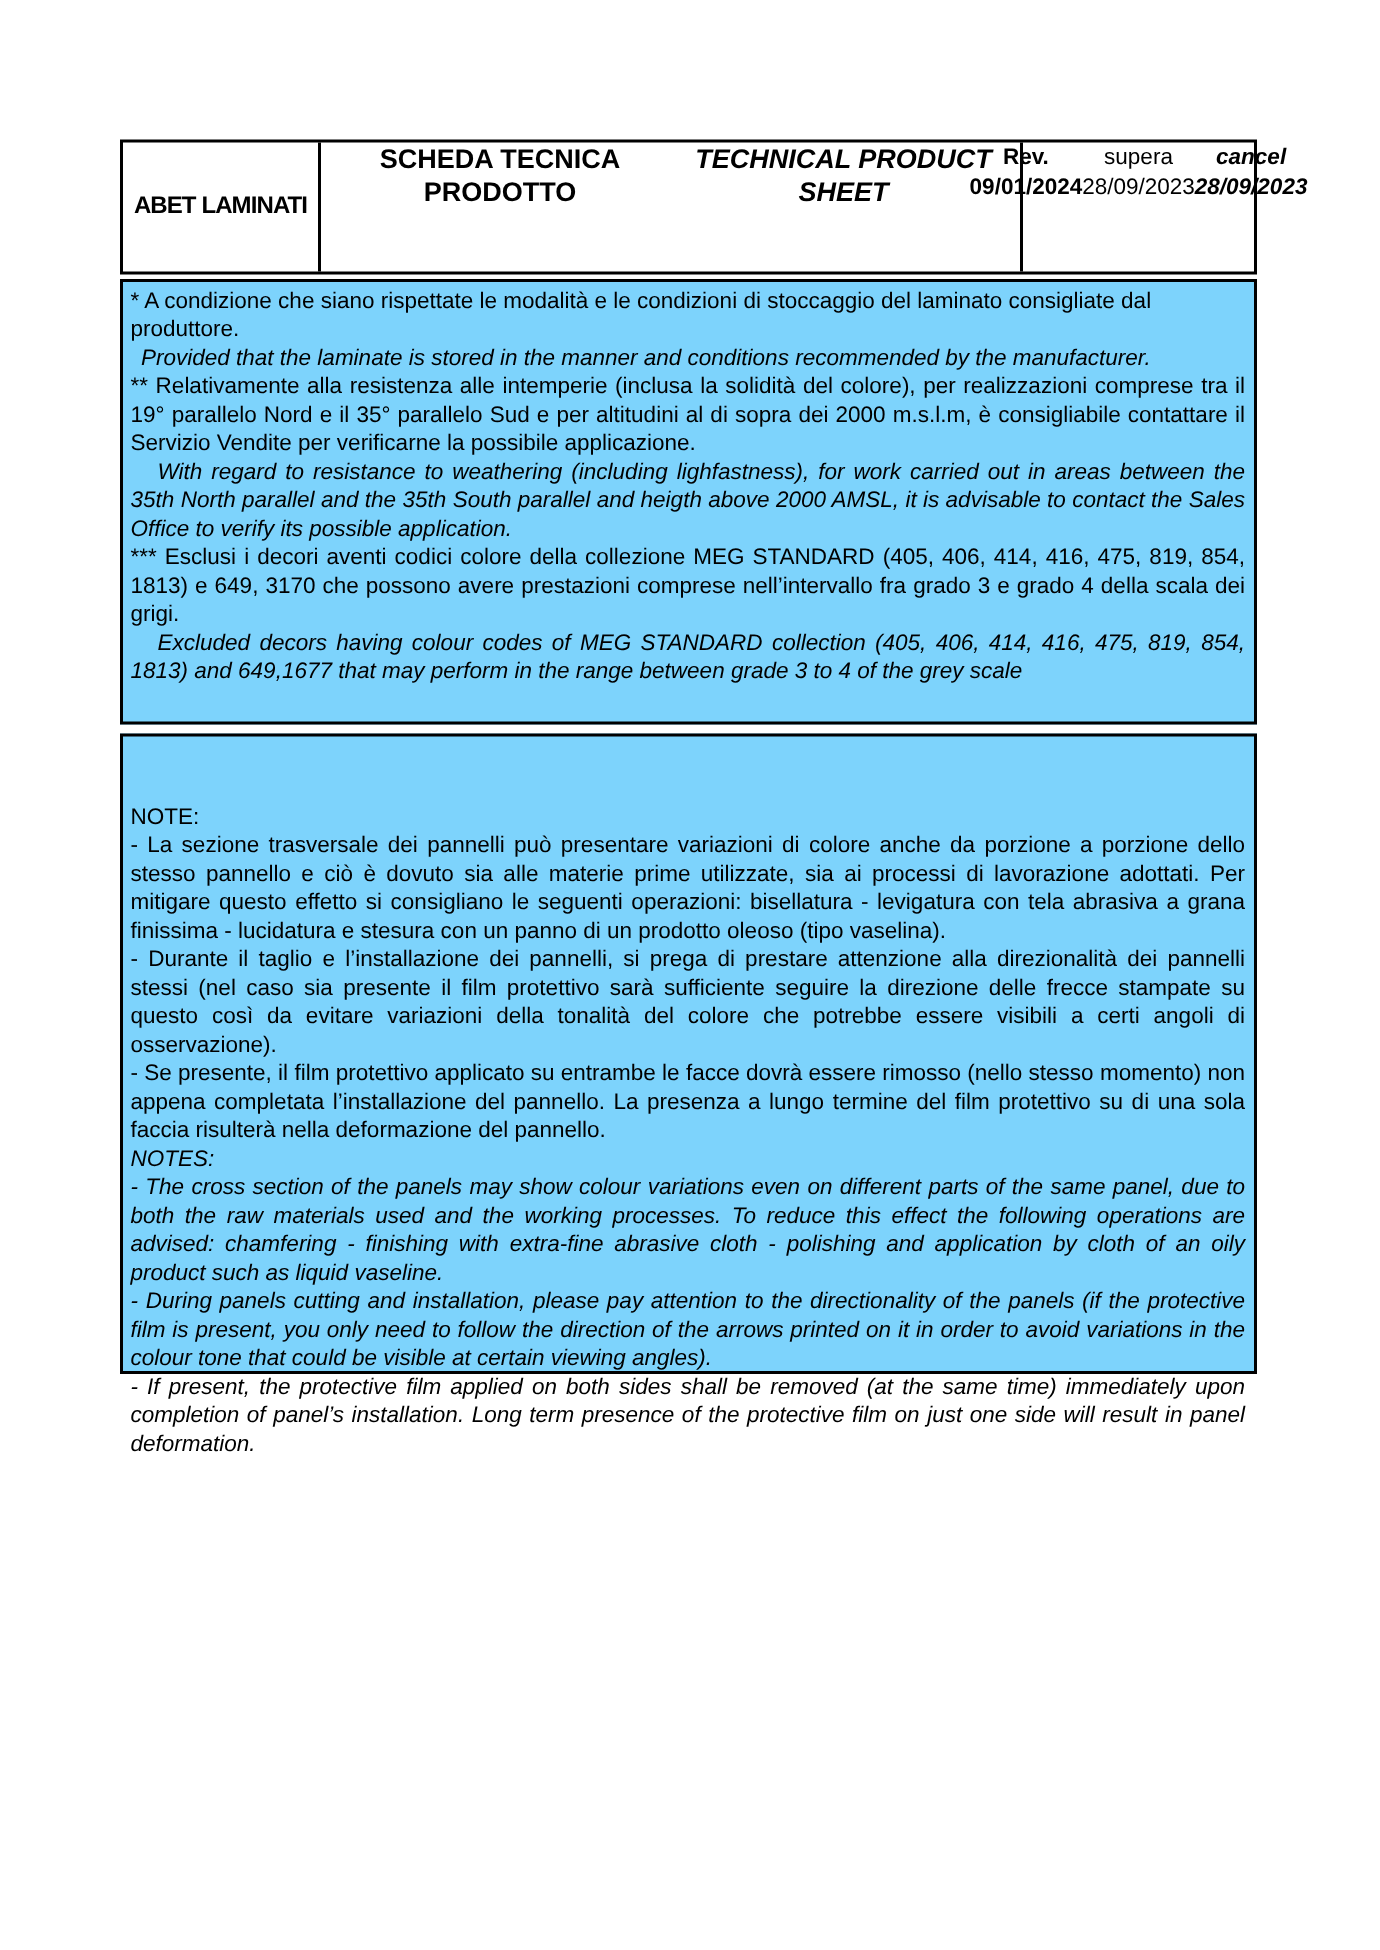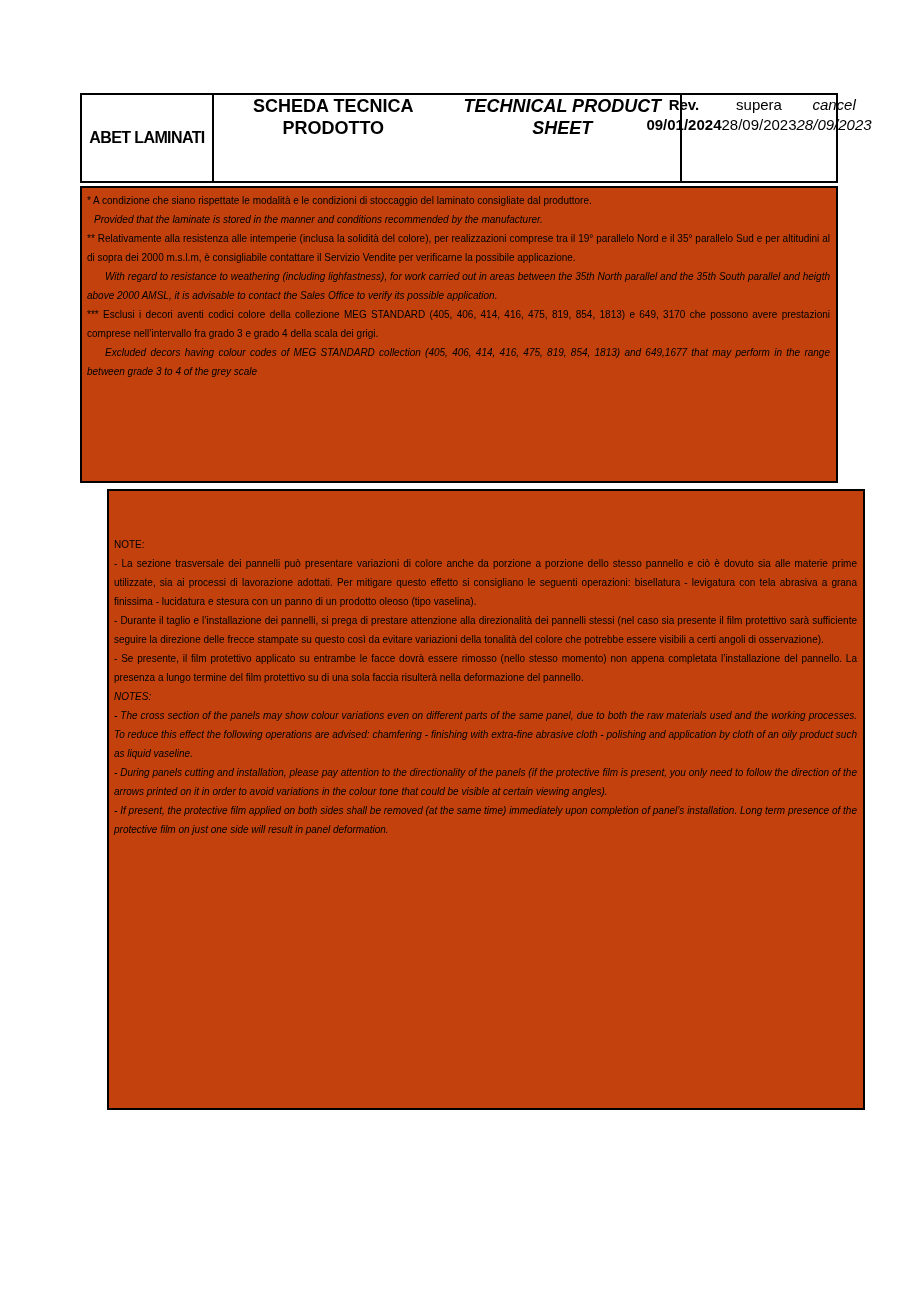--- a/index.html
+++ b/index.html
@@ -51,36 +51,36 @@
   }
   .title-line1 { font-size: 18px; font-weight: bold; line-height: 22px; }
   .title-line2 { font-size: 18px; font-weight: bold; font-style: italic; line-height: 22px; }
   .title-line3 { font-size: 16.5px; font-weight: bold; line-height: 22px; }
   .rev-cell {
     width: 154px;
     font-size: 15px;
     line-height: 20px;
   }
   .rev-line1 { font-weight: bold; }
-  .rev-line3 { font-style: italic; }
+  .rev-line3 { font-style: italic; font-weight: bold; }
 
   
   .box {
     position: absolute;
     left: 80px;
     width: 758px;
     border: 2px solid #000;
     box-sizing: border-box;
-    background: #c2410c;
+    background: #7dd3fc;
     padding: 3px 6px 0 5px;
-    font-size: 10px;
+    font-size: 15px;
     line-height: 19px;
   }
   .footnotes-box { top: 186px; height: 297px; }
-  .notes-box     { top: 489px; height: 621px; padding-top: 44px; margin-left: 27px; }
+  .notes-box     { top: 489px; height: 427px; padding-top: 44px; }
 
   .box p { margin: 0; }
   .en     { font-style: italic; }
   .just   { text-align: justify; }
   .gap    { margin-top: 13px; }
   .gap-lg { margin-top: 26px; }
   .indent { text-indent: 18px; }
   .pad-l  { padding-left: 7px; }
 </style>
 </head>

